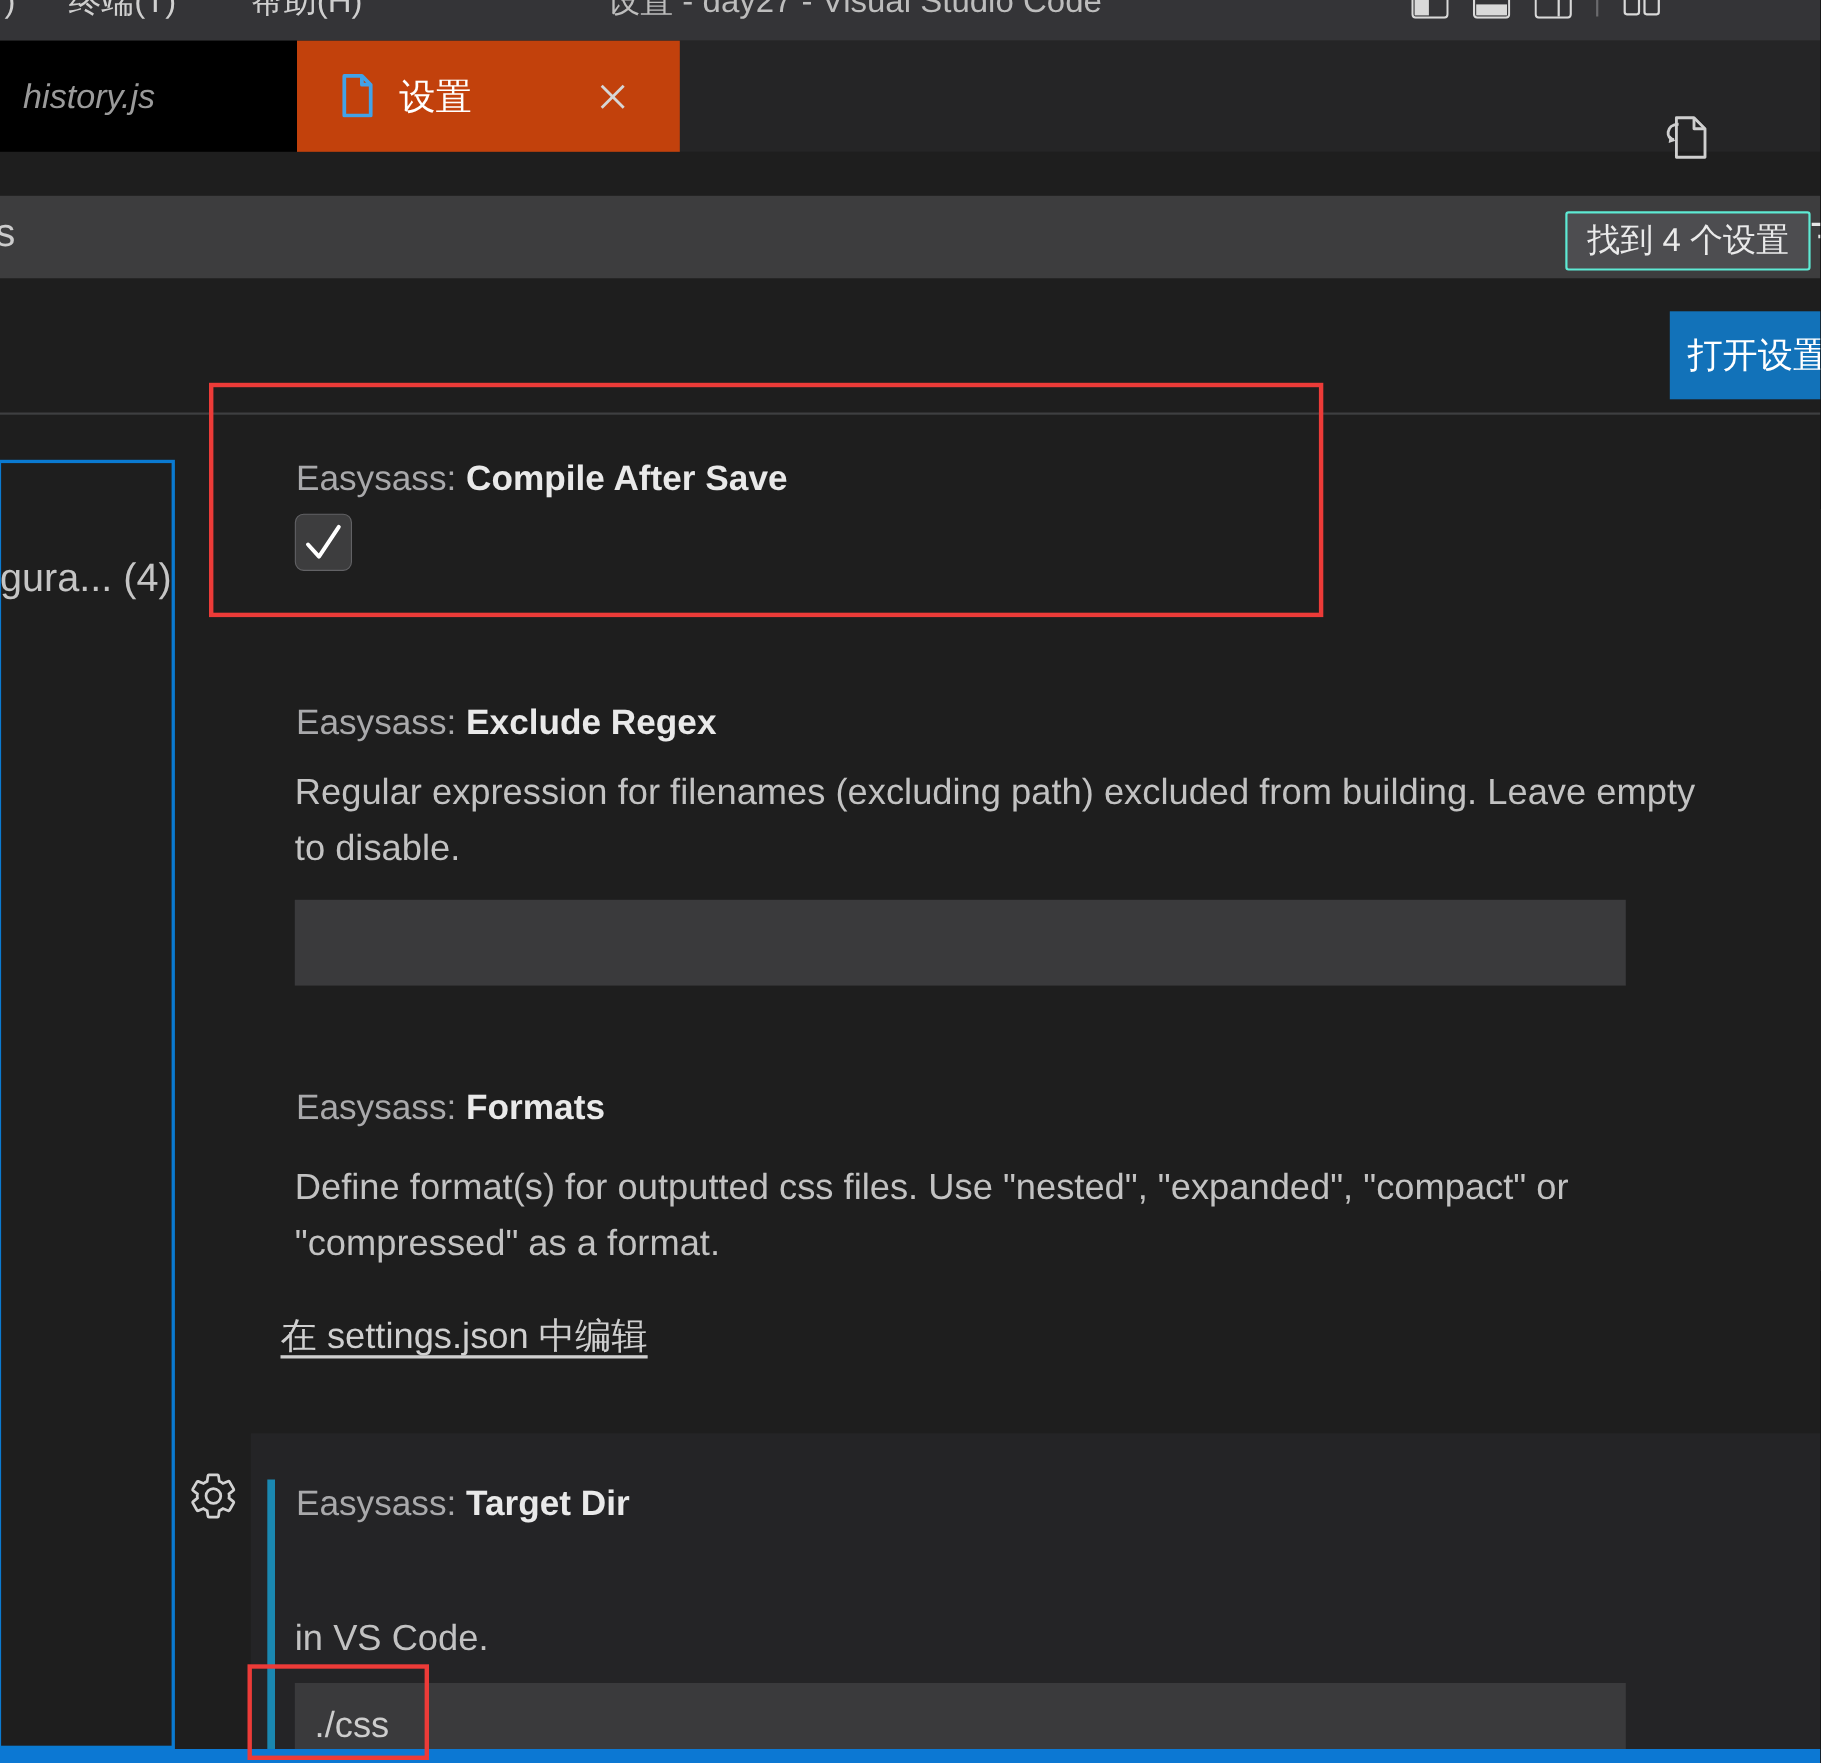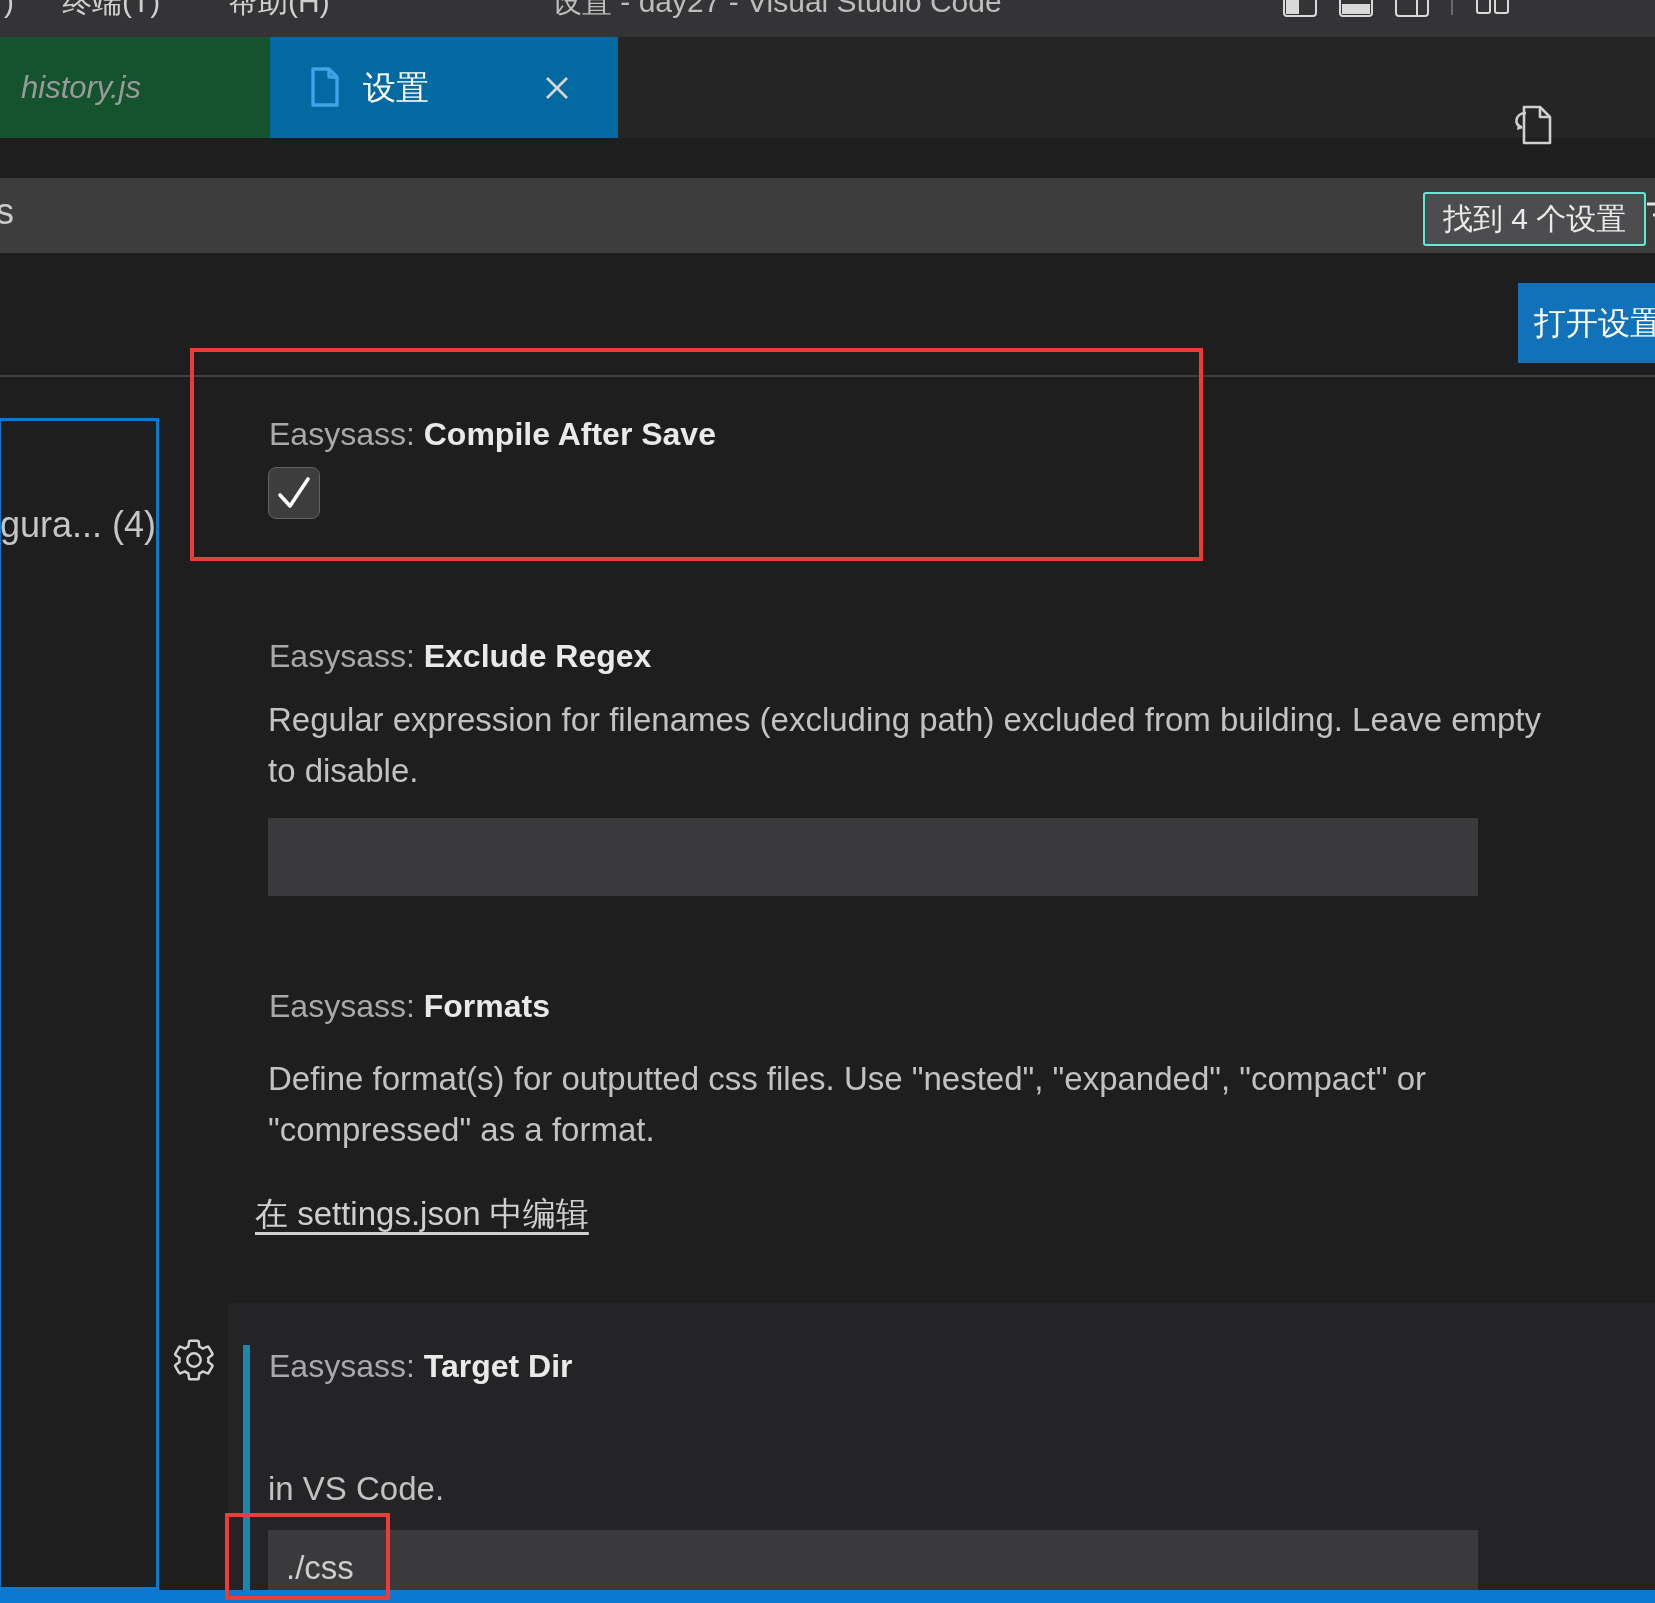--- a/index.html
+++ b/index.html
@@ -14,24 +14,24 @@
   
   .titlebar{left:0;top:0;width:1655px;height:37px;background:#343437;overflow:hidden;}
   .menu-text{position:absolute;top:-15px;font-size:30px;line-height:34px;color:#cfcfcf;white-space:nowrap;}
   .win-title{position:absolute;top:-15px;font-size:30px;line-height:34px;color:#bdbdbd;white-space:nowrap;}
   .layout-icons{position:absolute;top:-13px;left:1283px;display:flex;align-items:center;gap:22px;}
   .layout-icons svg{display:block;}
   .li-sep{width:2px;height:26px;background:#6a6a6d;}
 
   
   .tabbar{left:0;top:37px;width:1655px;height:101px;background:#252526;}
-  .tab-history{position:absolute;left:0;top:0;width:270px;height:101px;background:#14532d;}
+  .tab-history{position:absolute;left:0;top:0;width:270px;height:101px;background:#000000;}
   .tab-history-label{position:absolute;left:21px;top:0;height:101px;line-height:101px;
     font-style:italic;font-size:31px;color:#9a9a9a;}
-  .tab-settings{position:absolute;left:270px;top:0;width:348px;height:101px;background:#0369a1;}
+  .tab-settings{position:absolute;left:270px;top:0;width:348px;height:101px;background:#c2410c;}
   .tab-file-icon{position:absolute;left:40px;top:30px;}
   .tab-settings-label{position:absolute;left:93px;top:0;height:101px;line-height:101px;font-size:33px;color:#fff;}
   .tab-close{position:absolute;left:270px;top:34px;width:34px;height:34px;cursor:pointer;}
   .json-icon{position:absolute;left:1510px;top:60px;}
 
   
   .searchbar{left:0;top:178px;width:1655px;height:75px;background:#3d3d3e;}
   .search-frag{position:absolute;left:-4px;top:13px;font-size:36px;color:#cccccc;}
   .results-badge{position:absolute;left:1423px;top:14px;height:50px;line-height:50px;
     padding:0 18px;background:#4d4d50;border:2px solid #5eead4;border-radius:3px;

